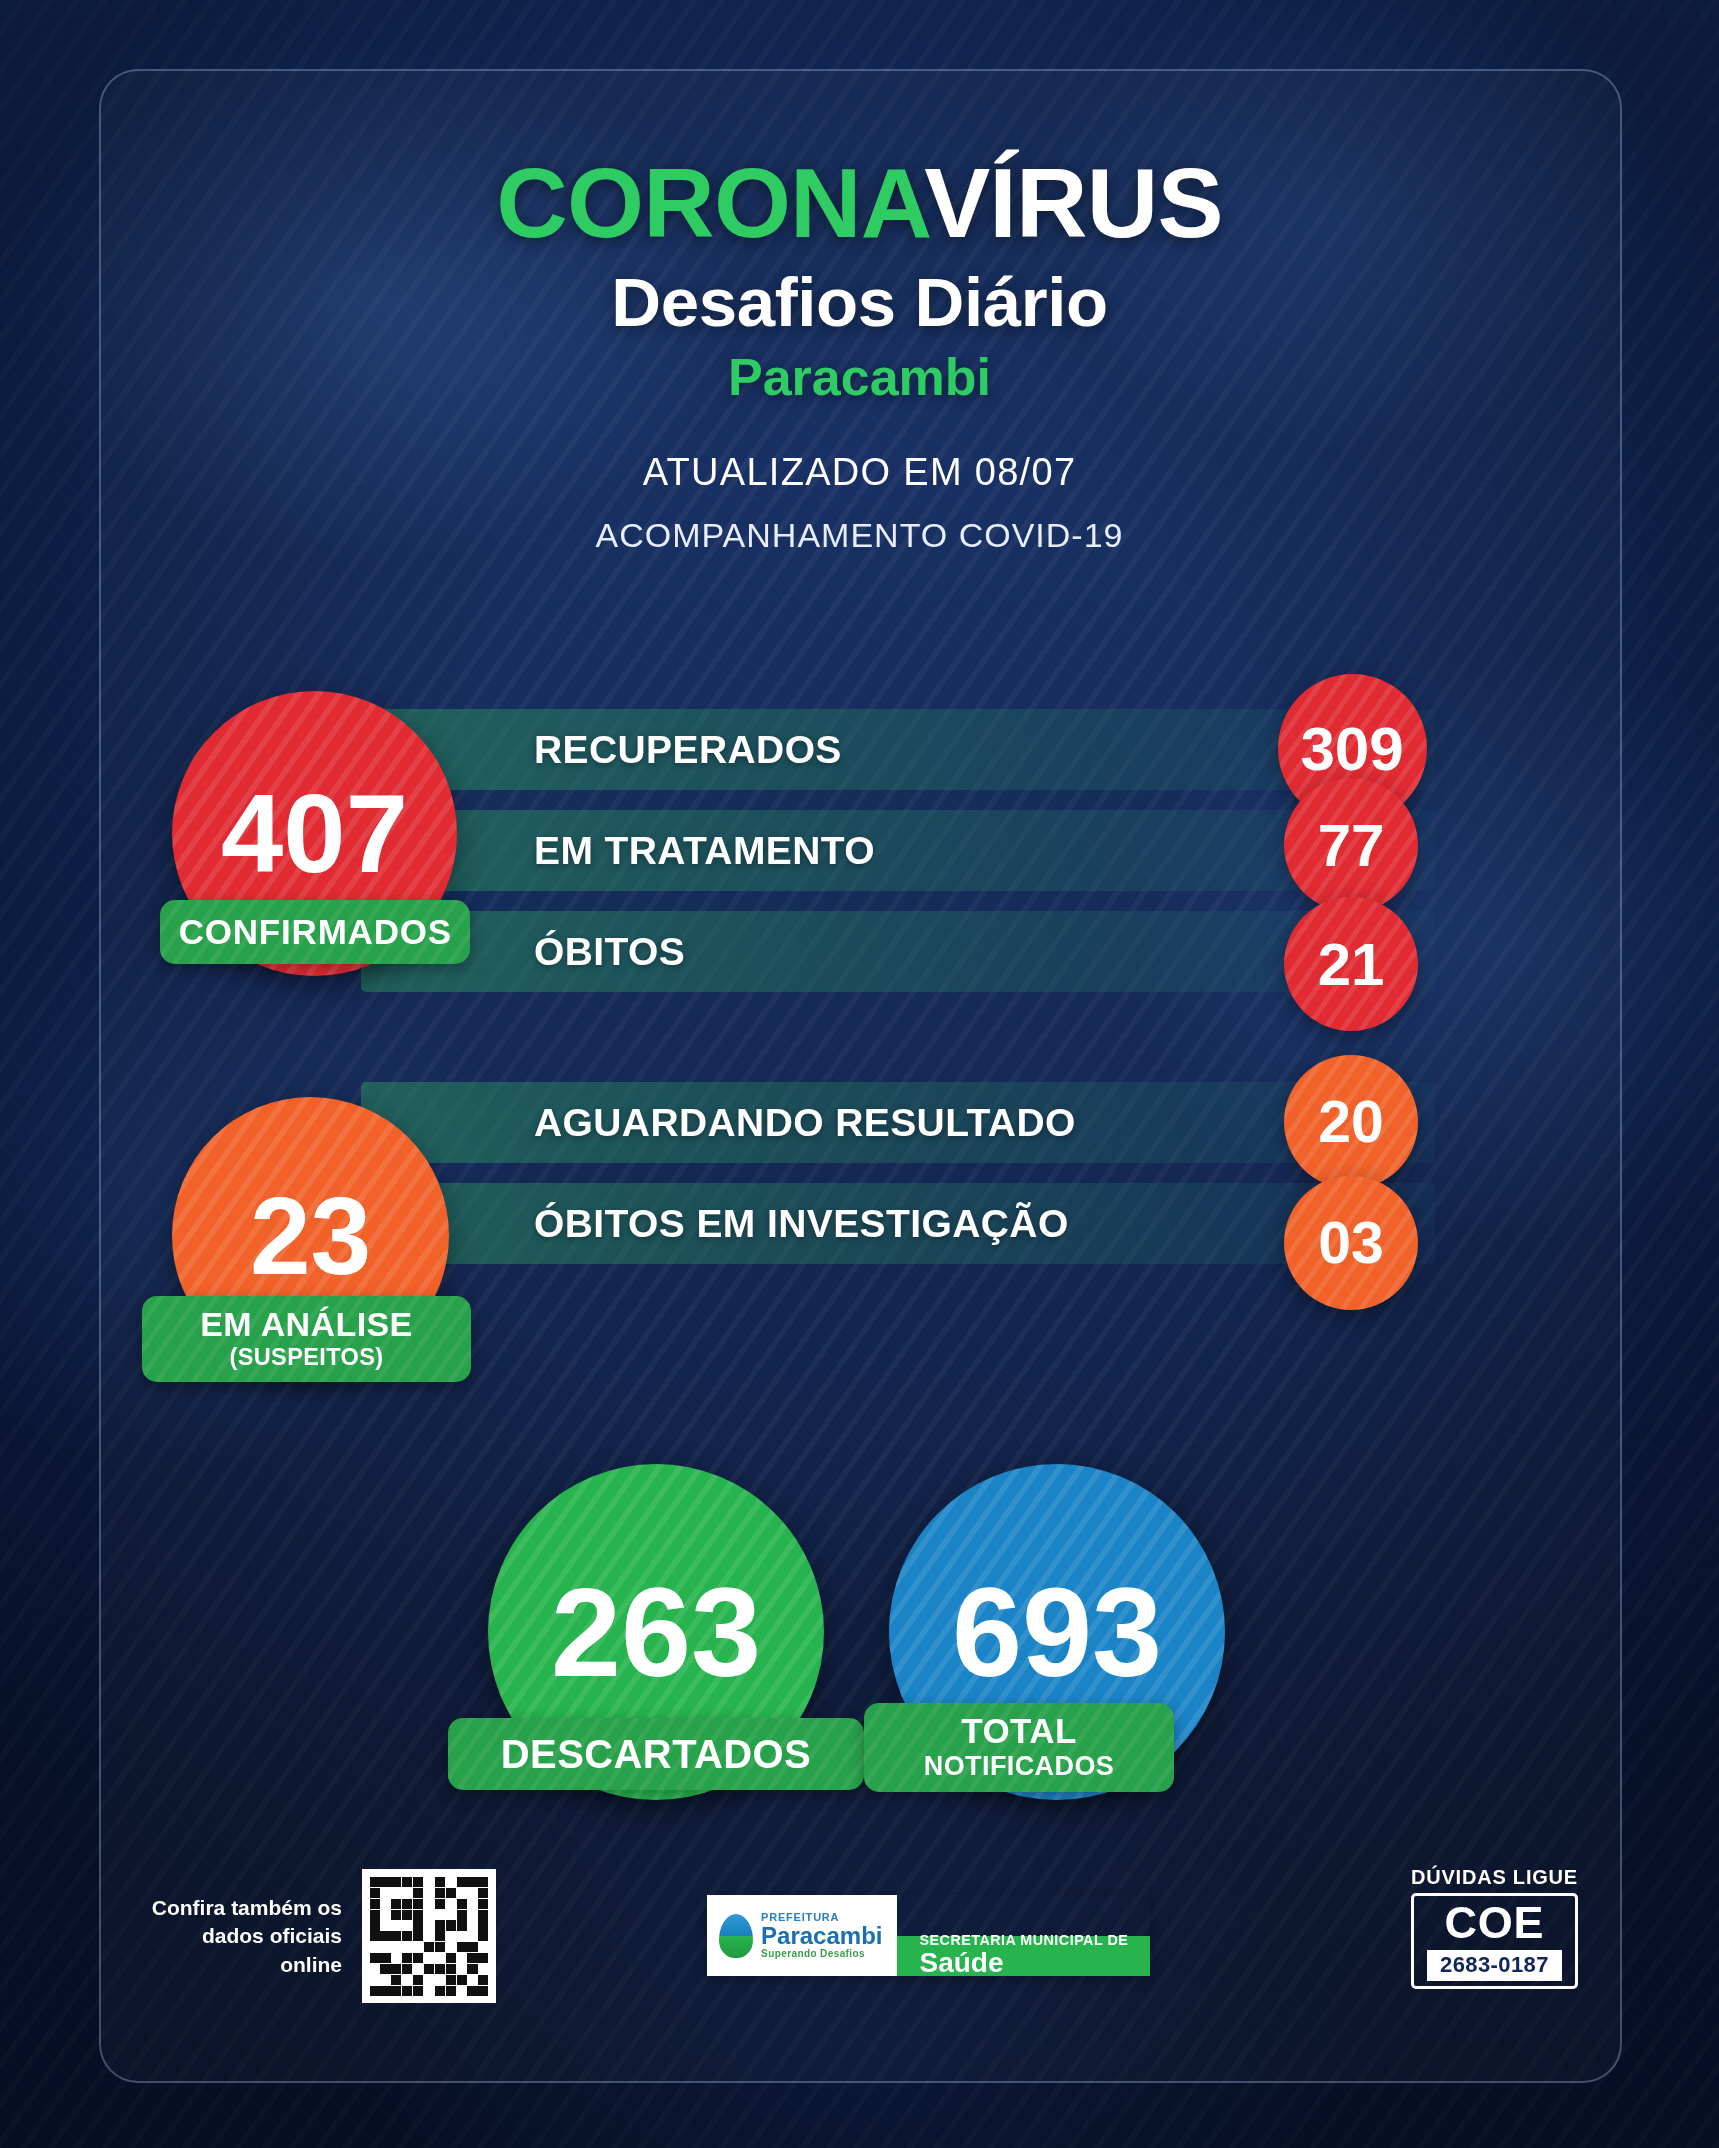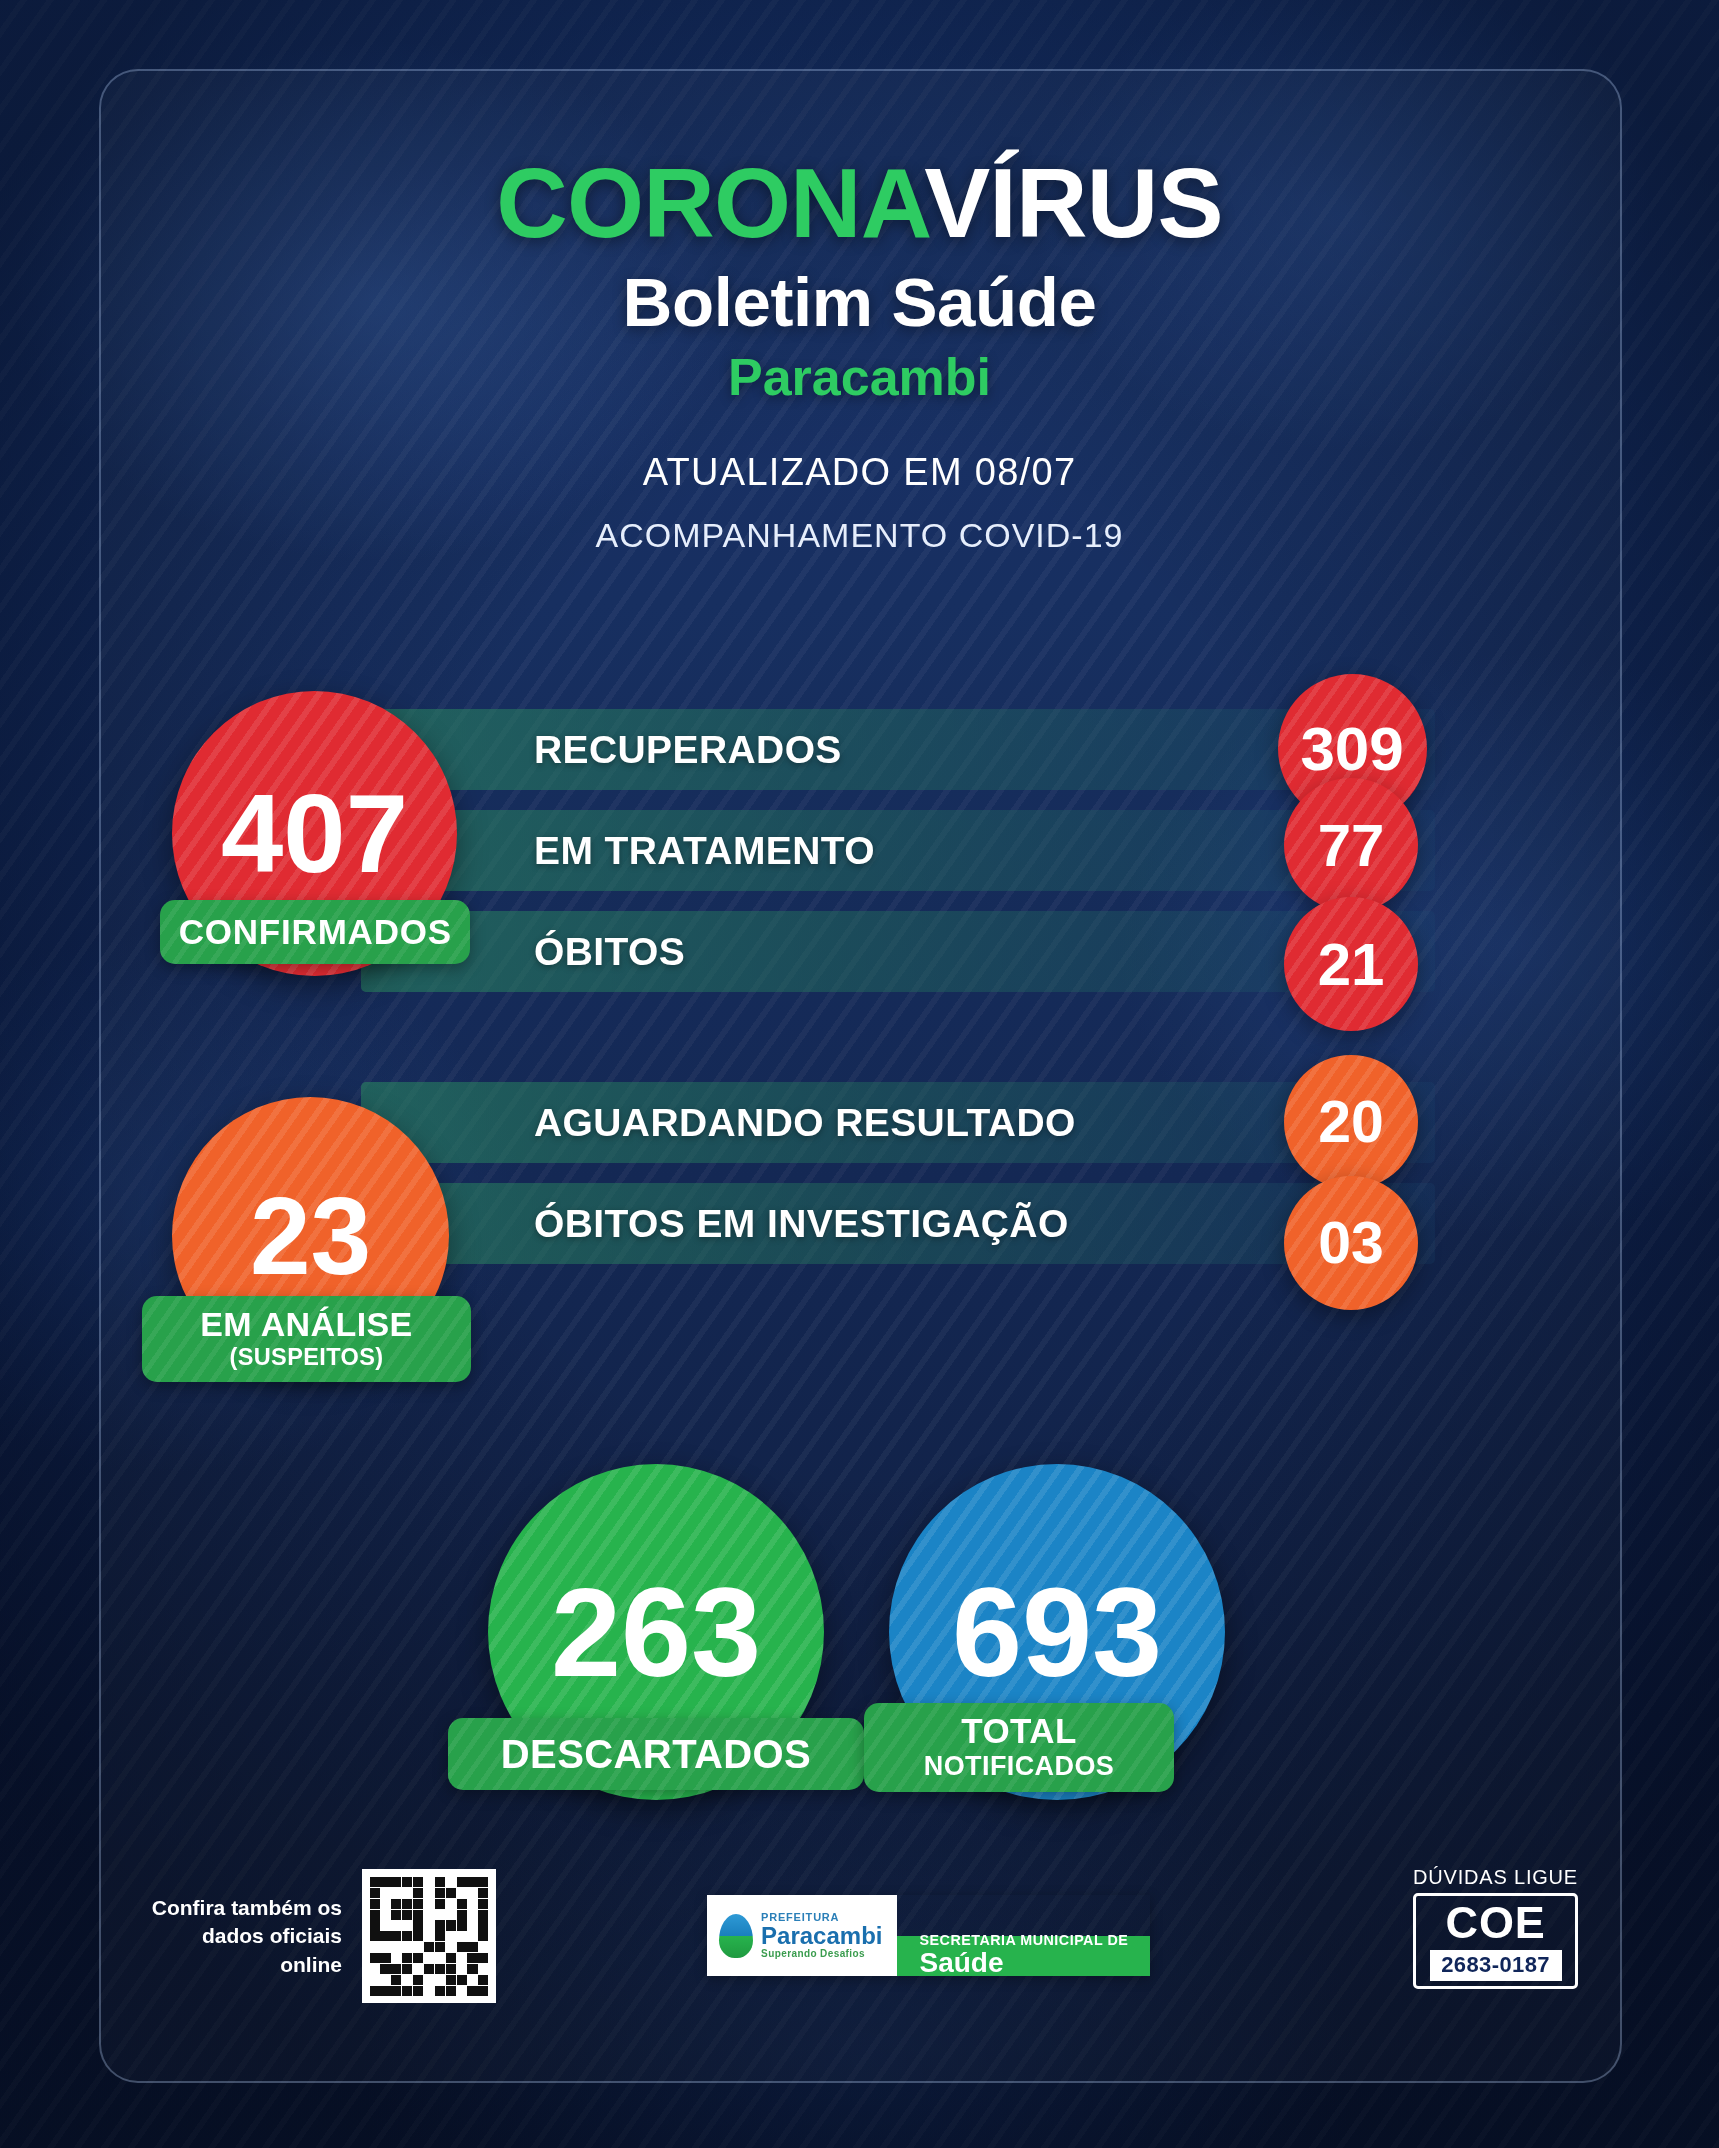--- a/index.html
+++ b/index.html
@@ -275,21 +275,21 @@
   }
   .logo-health .h1 { font-size: 14.3px; font-weight: 700; letter-spacing: 0.5px; }
   .logo-health .h2 { font-size: 28px; font-weight: 800; }
 
   .coe {
     position: absolute;
     right: 141px; top: 5px;
     text-align: center;
     color: #ffffff;
   }
-  .coe .coe-top { font-size: 20px; font-weight: 400; letter-spacing: 0.8px; margin-bottom: 4.2px; }
+  .coe .coe-top { font-size: 20px; font-weight: 700; letter-spacing: 0.8px; margin-bottom: 4.2px; }
   .coe .coe-box {
     border: 3.4px solid #ffffff;
     border-radius: 5px;
     padding: 3.4px 13.4px 5px;
   }
   .coe .coe-name { font-size: 45px; font-weight: 800; line-height: 1; letter-spacing: 0.8px; }
   .coe .coe-phone {
     margin-top: 5px;
     background: #ffffff;
     color: #10265a;
@@ -304,21 +304,21 @@
 
 <div class="poster">
   <div class="stripes"></div>
   <div class="vignette"></div>
   <div class="frame"></div>
 
   <div class="header">
     <div class="title-main">
       <span class="green">CORONA</span><span class="white">VÍRUS</span>
     </div>
-    <div class="title-sub">Boletim Saúde</div>
+    <div class="title-sub">Desafios Diário</div>
     <div class="title-city">Paracambi</div>
     <div class="updated">ATUALIZADO EM 08/07</div>
     <div class="follow">ACOMPANHAMENTO COVID-19</div>
   </div>
 
   <div class="group group-confirmed">
     <div class="bars">
       <div class="bar">
         <span class="bar-label">RECUPERADOS</span>
       </div>

